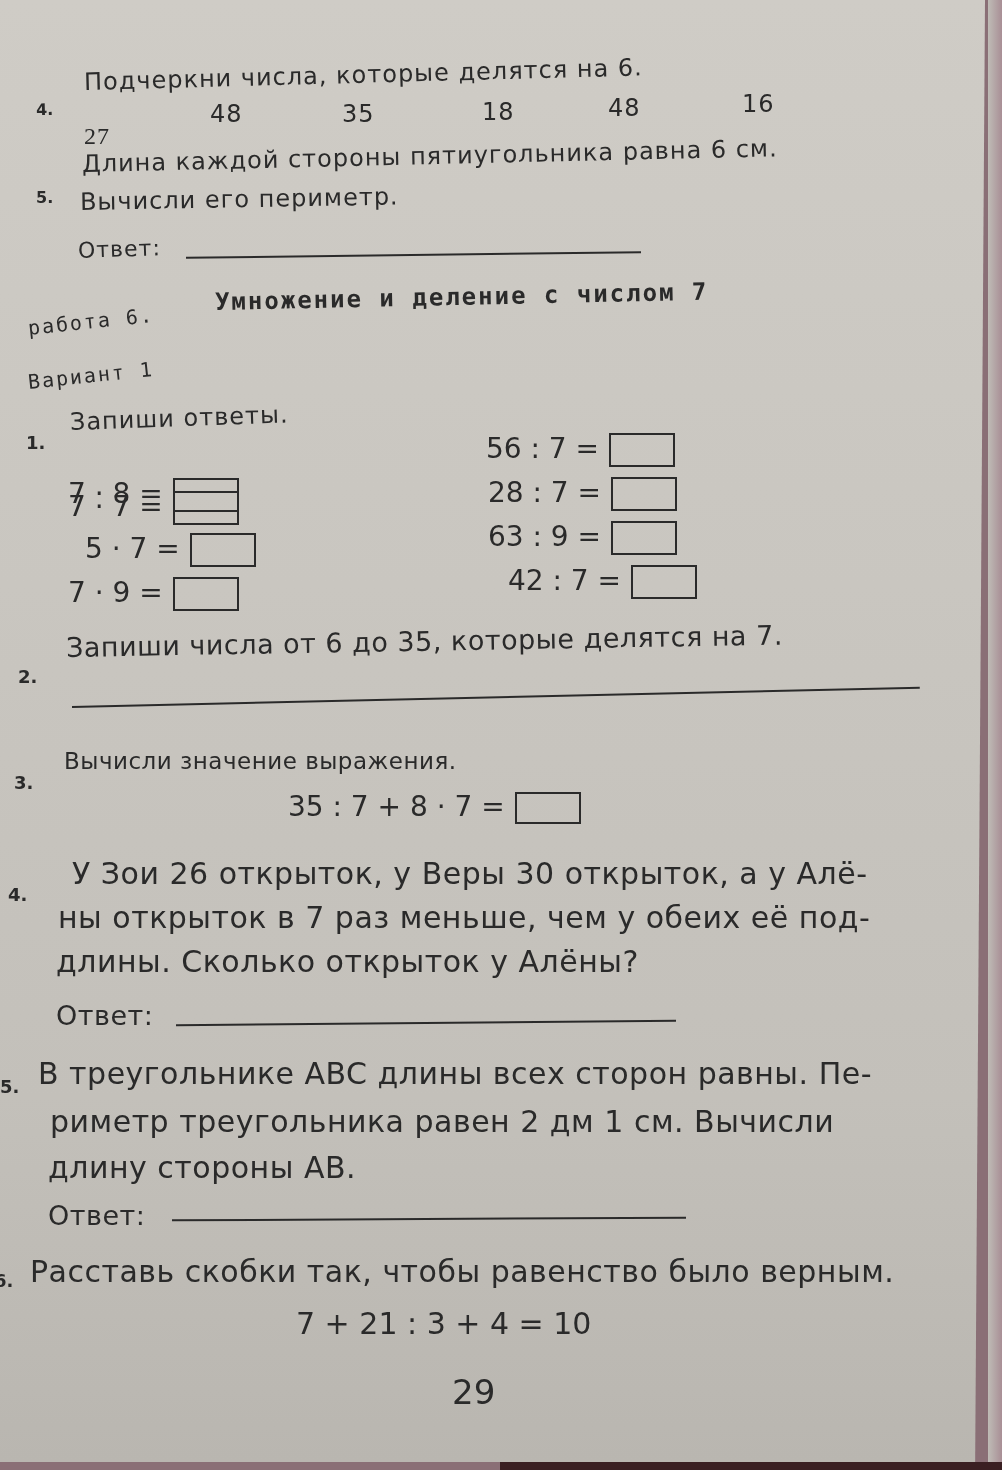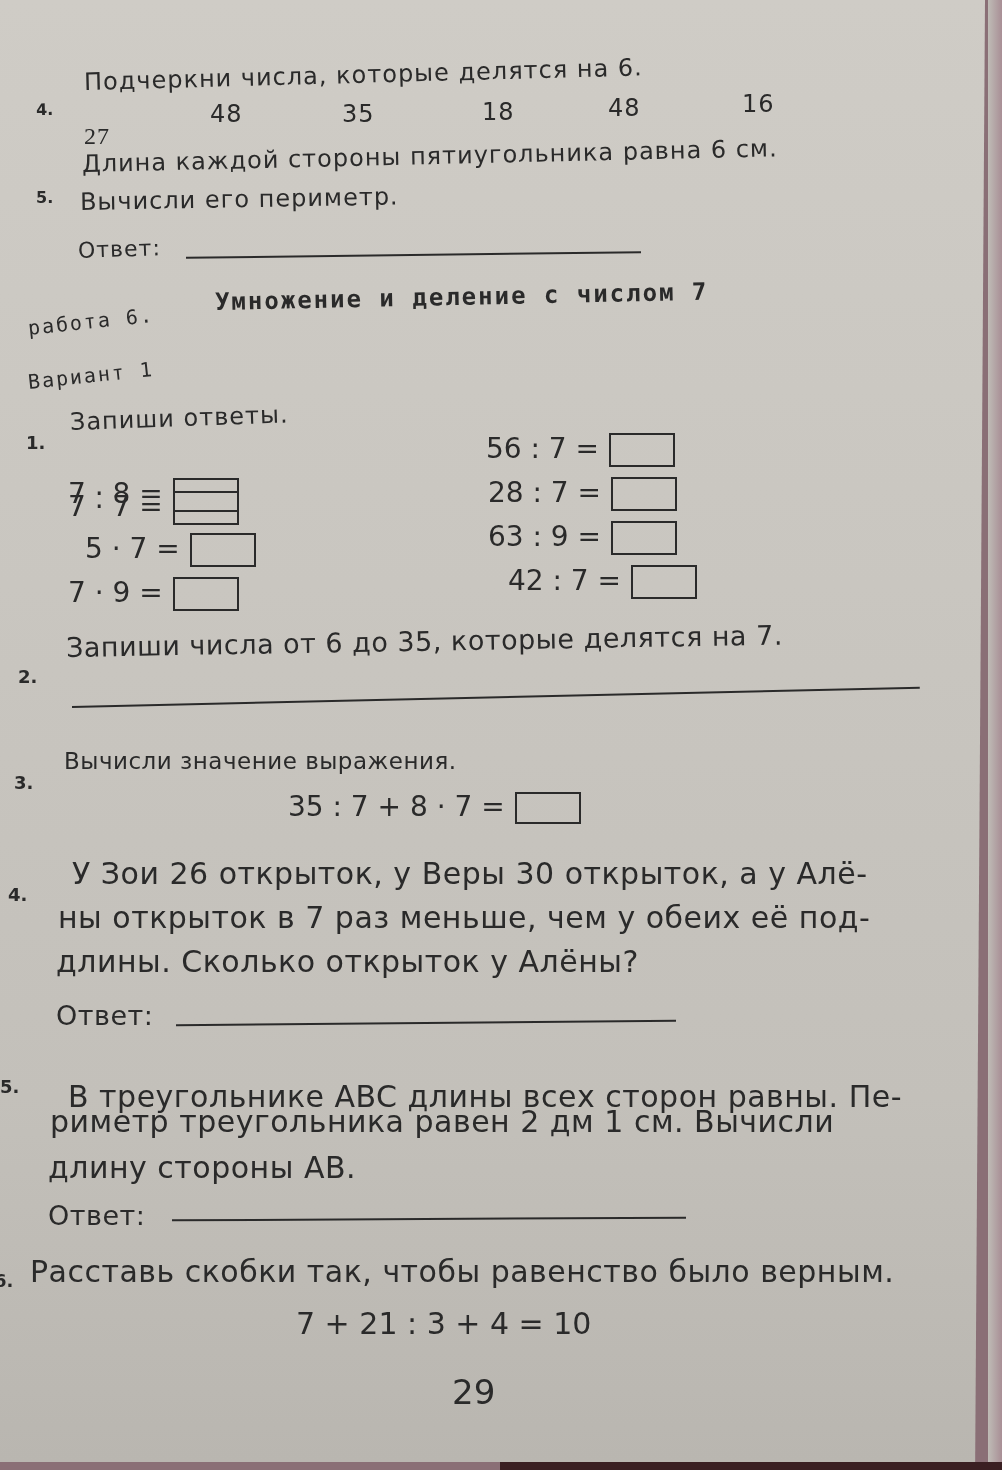--- a/index.html
+++ b/index.html
@@ -105,21 +105,21 @@
 </div>
 
 <div class="abs num" style="left:8px;top:884px;font-size:18px;">4.</div>
 <div class="abs big" style="left:60px;top:856px;margin-left:12px;">У Зои 26 открыток, у Веры 30 открыток, а у Алё-</div>
 <div class="abs big" style="left:58px;top:900px;">ны открыток в 7 раз меньше, чем у обеих её под-</div>
 <div class="abs big" style="left:56px;top:944px;">длины. Сколько открыток у Алёны?</div>
 <div class="abs big" style="left:56px;top:1000px;font-size:27px;">Ответ:</div>
 <div class="line" style="left:176px;top:1022px;width:500px;transform:rotate(-0.5deg);"></div>
 
 <div class="abs num" style="left:0px;top:1076px;font-size:18px;">5.</div>
-<div class="abs big" style="left:68px;top:1056px;margin-top:23px;">В треугольнике ABC длины всех сторон равны. Пе-</div>
+<div class="abs big" style="left:38px;top:1056px;">В треугольнике ABC длины всех сторон равны. Пе-</div>
 <div class="abs big" style="left:50px;top:1104px;">риметр треугольника равен 2 дм 1 см. Вычисли</div>
 <div class="abs big" style="left:48px;top:1150px;">длину стороны AB.</div>
 <div class="abs big" style="left:48px;top:1200px;font-size:27px;">Ответ:</div>
 <div class="line" style="left:172px;top:1218px;width:514px;transform:rotate(-0.3deg);"></div>
 
 <div class="abs num" style="left:-6px;top:1270px;font-size:18px;">6.</div>
 <div class="abs big" style="left:30px;top:1254px;">Расставь скобки так, чтобы равенство было верным.</div>
 <div class="abs eq" style="left:296px;top:1306px;font-size:30px;">7 + 21 : 3 + 4 = 10</div>
 
 <div class="abs" style="left:452px;top:1372px;font-size:34px;">29</div>

